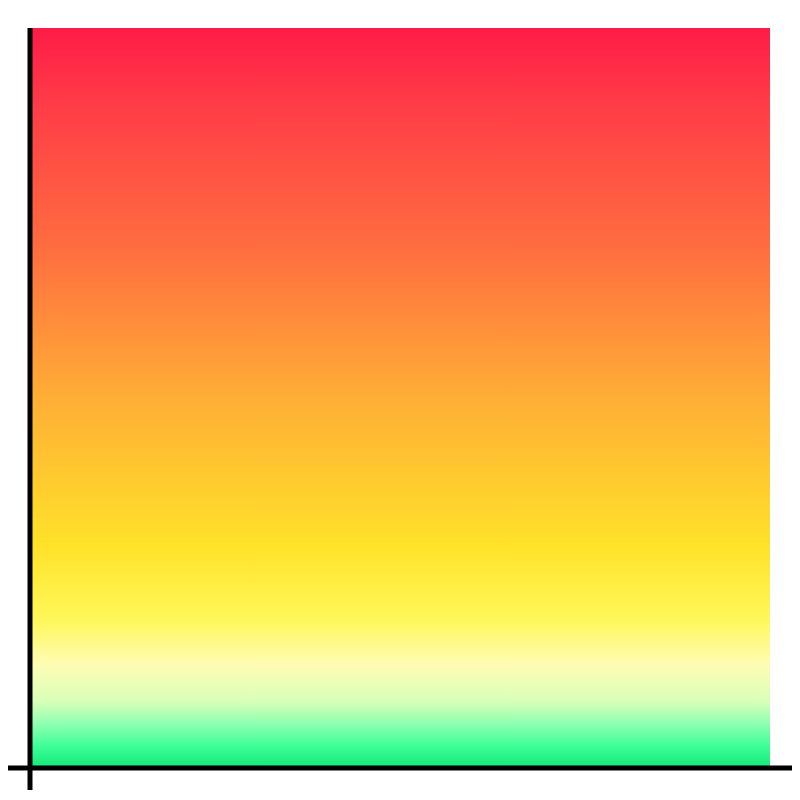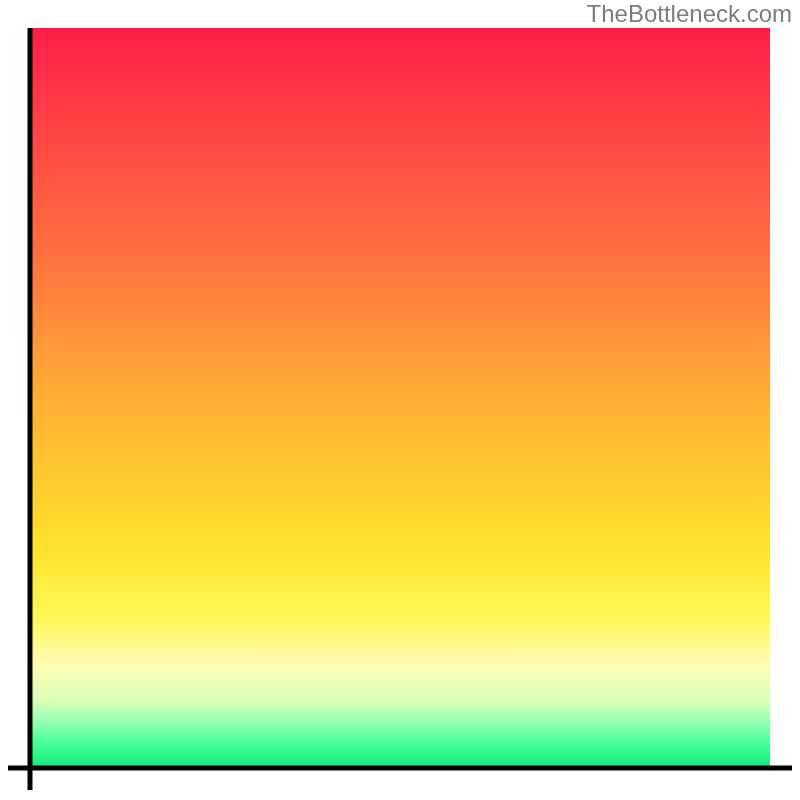--- a/index.html
+++ b/index.html
@@ -57,21 +57,20 @@
       #12e878 100%
     );
   }
   
   svg { display:block; }
 </style>
 </head>
 <body>
 <div class="wrap">
 
-  <div class="watermark">TheBottleneck.com</div>
 
   <div class="plot">
     <div class="gradient"></div>
 
     <svg id="plot-svg" width="740" height="740" viewBox="0 0 740 740">
 
       <path id="curve" fill="none" stroke="#000" stroke-width="2.3" stroke-linejoin="round" stroke-linecap="round" d="M 0 0 Q 0 0 22.2 29.599999999999966 Q 44.4 59.19999999999993 74 96.19999999999999 Q 103.60000000000001 133.20000000000005 133.20000000000002 170.20000000000005 Q 162.8 207.20000000000005 192.4 251.60000000000002 Q 222 296 251.6 340.4 Q 281.2 384.8 310.8 429.20000000000005 Q 340.40000000000003 473.6 370 510.6 Q 399.6 547.6 429.20000000000005 584.6 Q 458.8 621.6 488.4 651.2 Q 518 680.8 540.2 699.3 Q 562.4 717.8 577.2 728.9 Q 592 740 606.8 740 Q 621.6 740 636.4000000000001 725.2 Q 651.2 710.4 695.6 651.2 T 740 592"></path>
 
       <rect id="marker" rx="7" ry="7" height="14" fill="#d26a6e" x="562.4" y="730" width="74"></rect>
     </svg>

